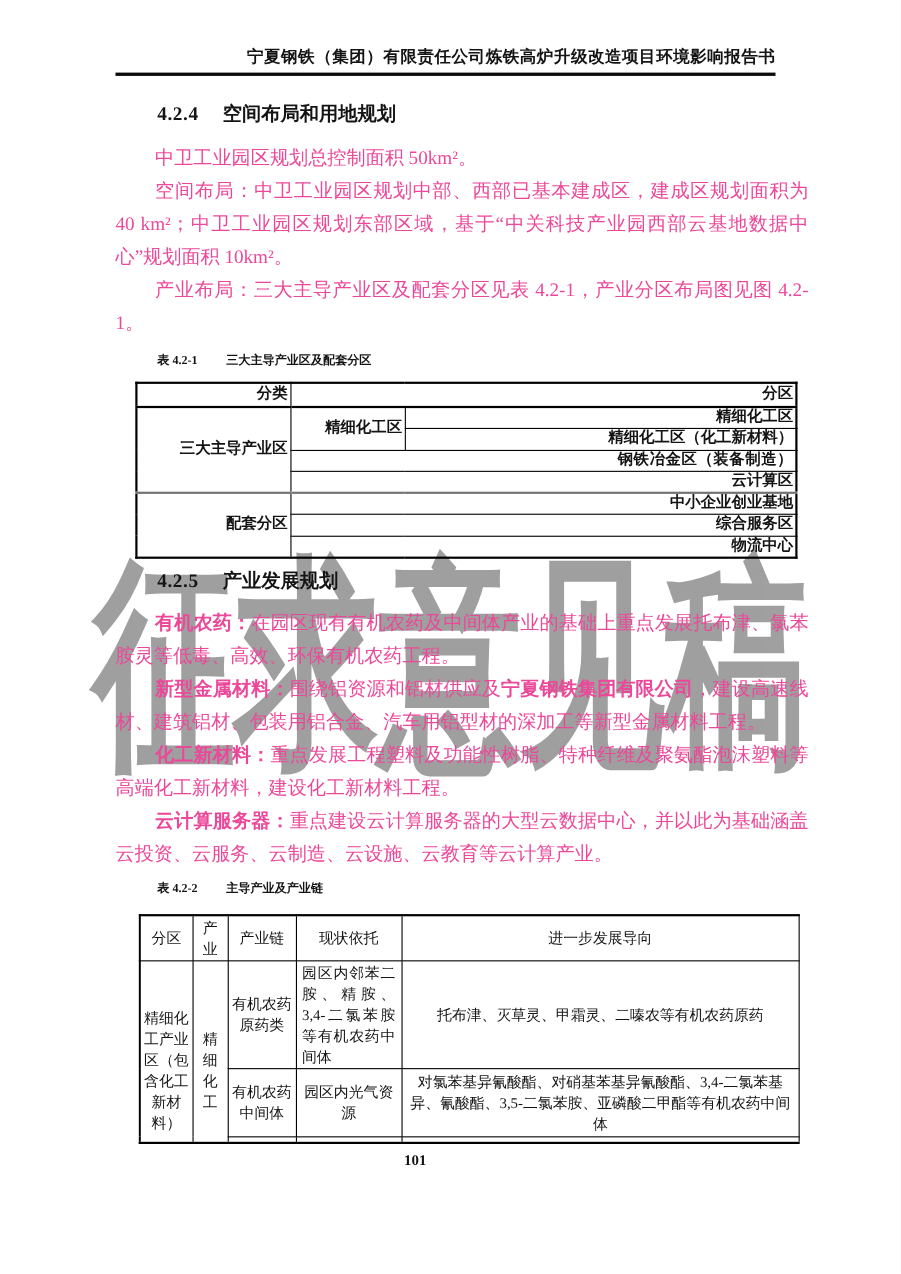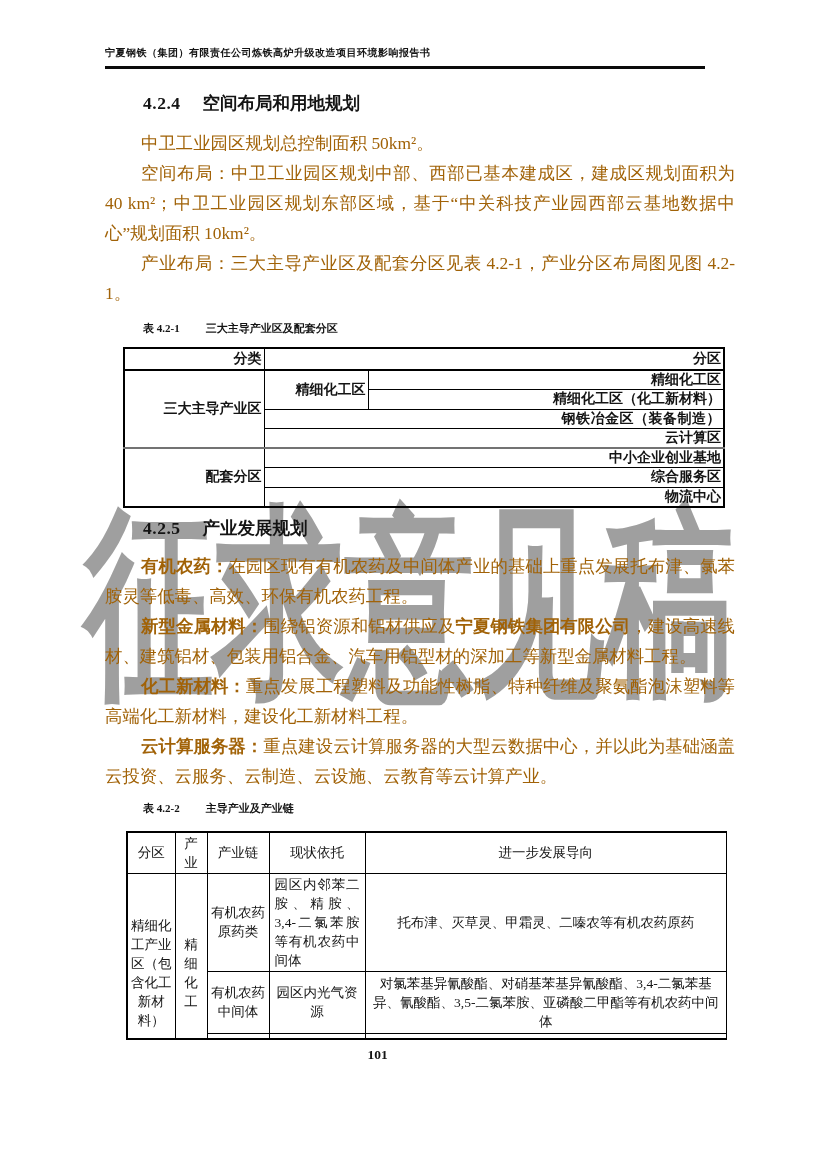--- a/index.html
+++ b/index.html
@@ -15,33 +15,33 @@
     display:flex; justify-content:space-between;
     font-family:"DejaVu Sans","Liberation Sans",sans-serif;
     font-weight:bold; font-size:130px; line-height:138px;
     color:#8b8b8b; opacity:.82; z-index:0;
     transform:scaleY(1.58); transform-origin:top center;
     pointer-events:none; white-space:nowrap;
   }
   
   .content { position:relative; z-index:1; padding:44px 84px 0 105px; }
   .hdr-title {
-    text-align:left; font-size:10px; font-weight:bold;
+    text-align:right; font-size:15px; font-weight:bold;
     letter-spacing:.5px; line-height:17px; width:600px;
   }
   .hdr-rule { width:600px; height:3px; background:#0a0a0a; margin-top:5px; }
 
   .sec { font-size:17.5px; font-weight:bold; padding-left:38px; line-height:24px; }
   .sec-424 { margin-top:22px; }
   .sec-425 { margin-top:8px; }
   .sec .num { margin-right:22px; letter-spacing:.5px; }
 
   p.body {
     width:630px; font-size:17.4px; line-height:30px;
-    text-align:justify; text-indent:36px; color:#a16207;
+    text-align:justify; text-indent:36px; color:#ec4899;
   }
   p.first { margin-top:13px; }
   p.after-table { margin-top:11px; }
   .lead { font-weight:bold; }
   .b { font-weight:bold; }
 
   .caption { font-size:11px; font-weight:bold; line-height:21px; padding-left:38px; }
   .caption-1 { margin:10px 0 8px; }
   .caption-2 { margin-top:7px; }
   .caption .cap-label { margin-right:26px; }

